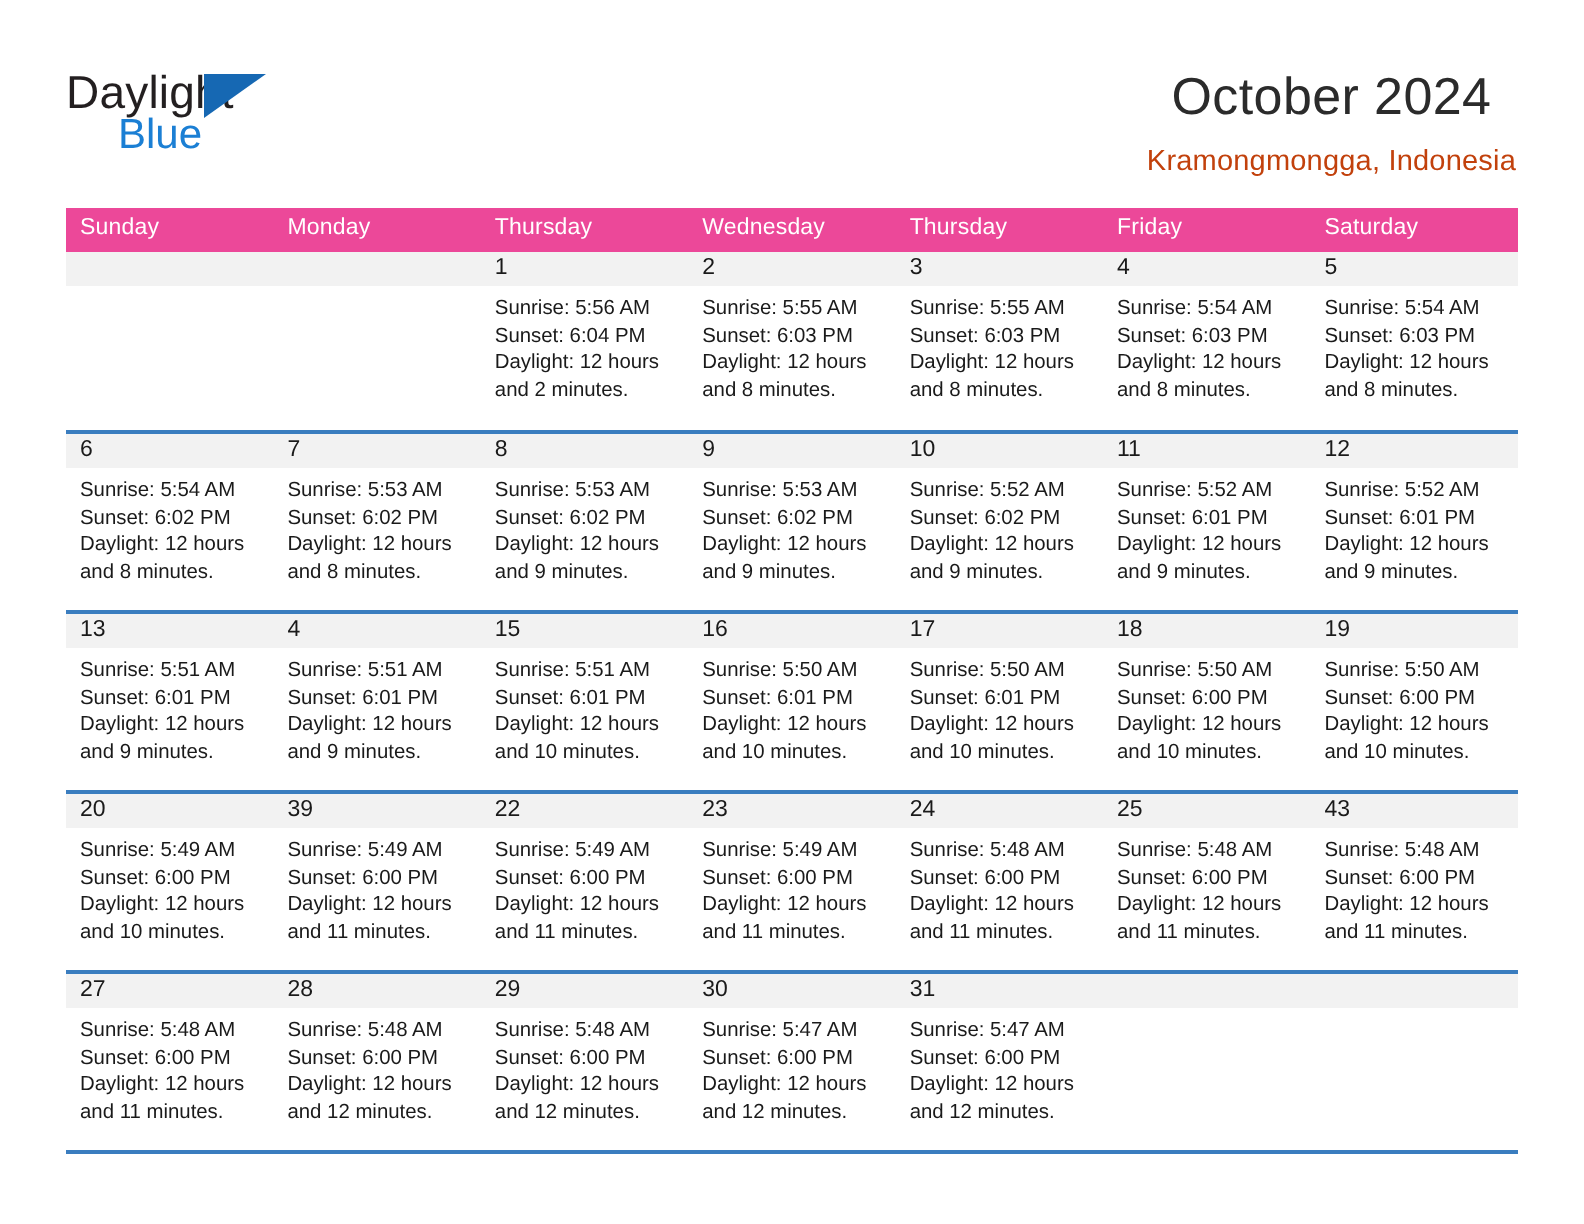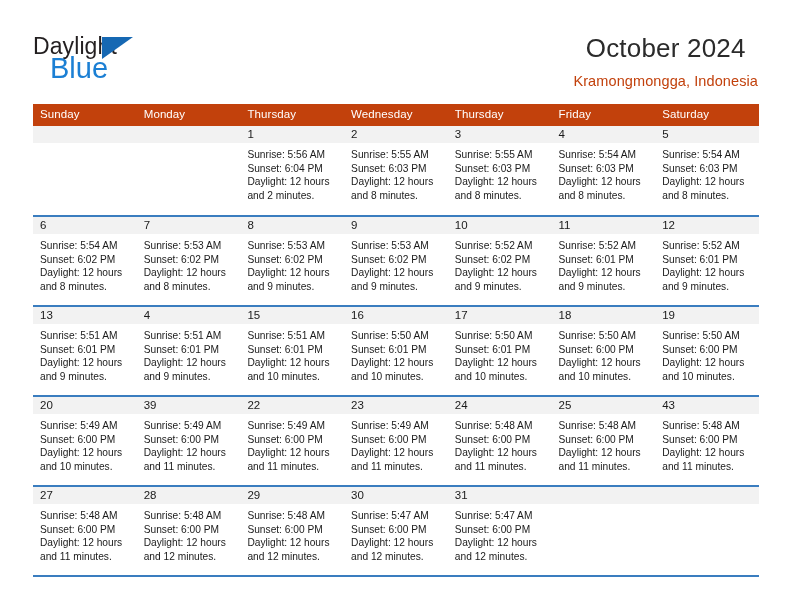--- a/index.html
+++ b/index.html
@@ -48,22 +48,22 @@
   .logo-triangle {
     position: absolute;
     left: 69px;
     top: 4px;
     width: 0; height: 0;
     border-left: 31px solid #1668b3;
     border-bottom: 22px solid transparent;
   }
   .logo-blue {
     position: absolute;
-    left: 17px; top: 22px;
-    font-size: 29px;
+    left: 26px; top: 22px;
+    font-size: 21px;
     color: #1b7fd4;
     line-height: 26px;
     font-family: "Liberation Sans", sans-serif;
   }
 
   .title-block {
     position: absolute;
     right: 34px;
     top: 32px;
     text-align: center;
@@ -87,21 +87,21 @@
   .calendar {
     position: absolute;
     left: 33px;
     top: 104px;
     width: 726px;
     border-collapse: collapse;
     table-layout: fixed;
   }
 
   .calendar th {
-    background: #c2410c;
+    background: #ec4899;
     color: #ffffff;
     font-size: 11.5px;
     font-weight: normal;
     text-align: left;
     padding: 5px 0 6px 7px;
     height: 21px;
     line-height: 11px;
     letter-spacing: 0.1px;
     width: 103.71px;
   }

